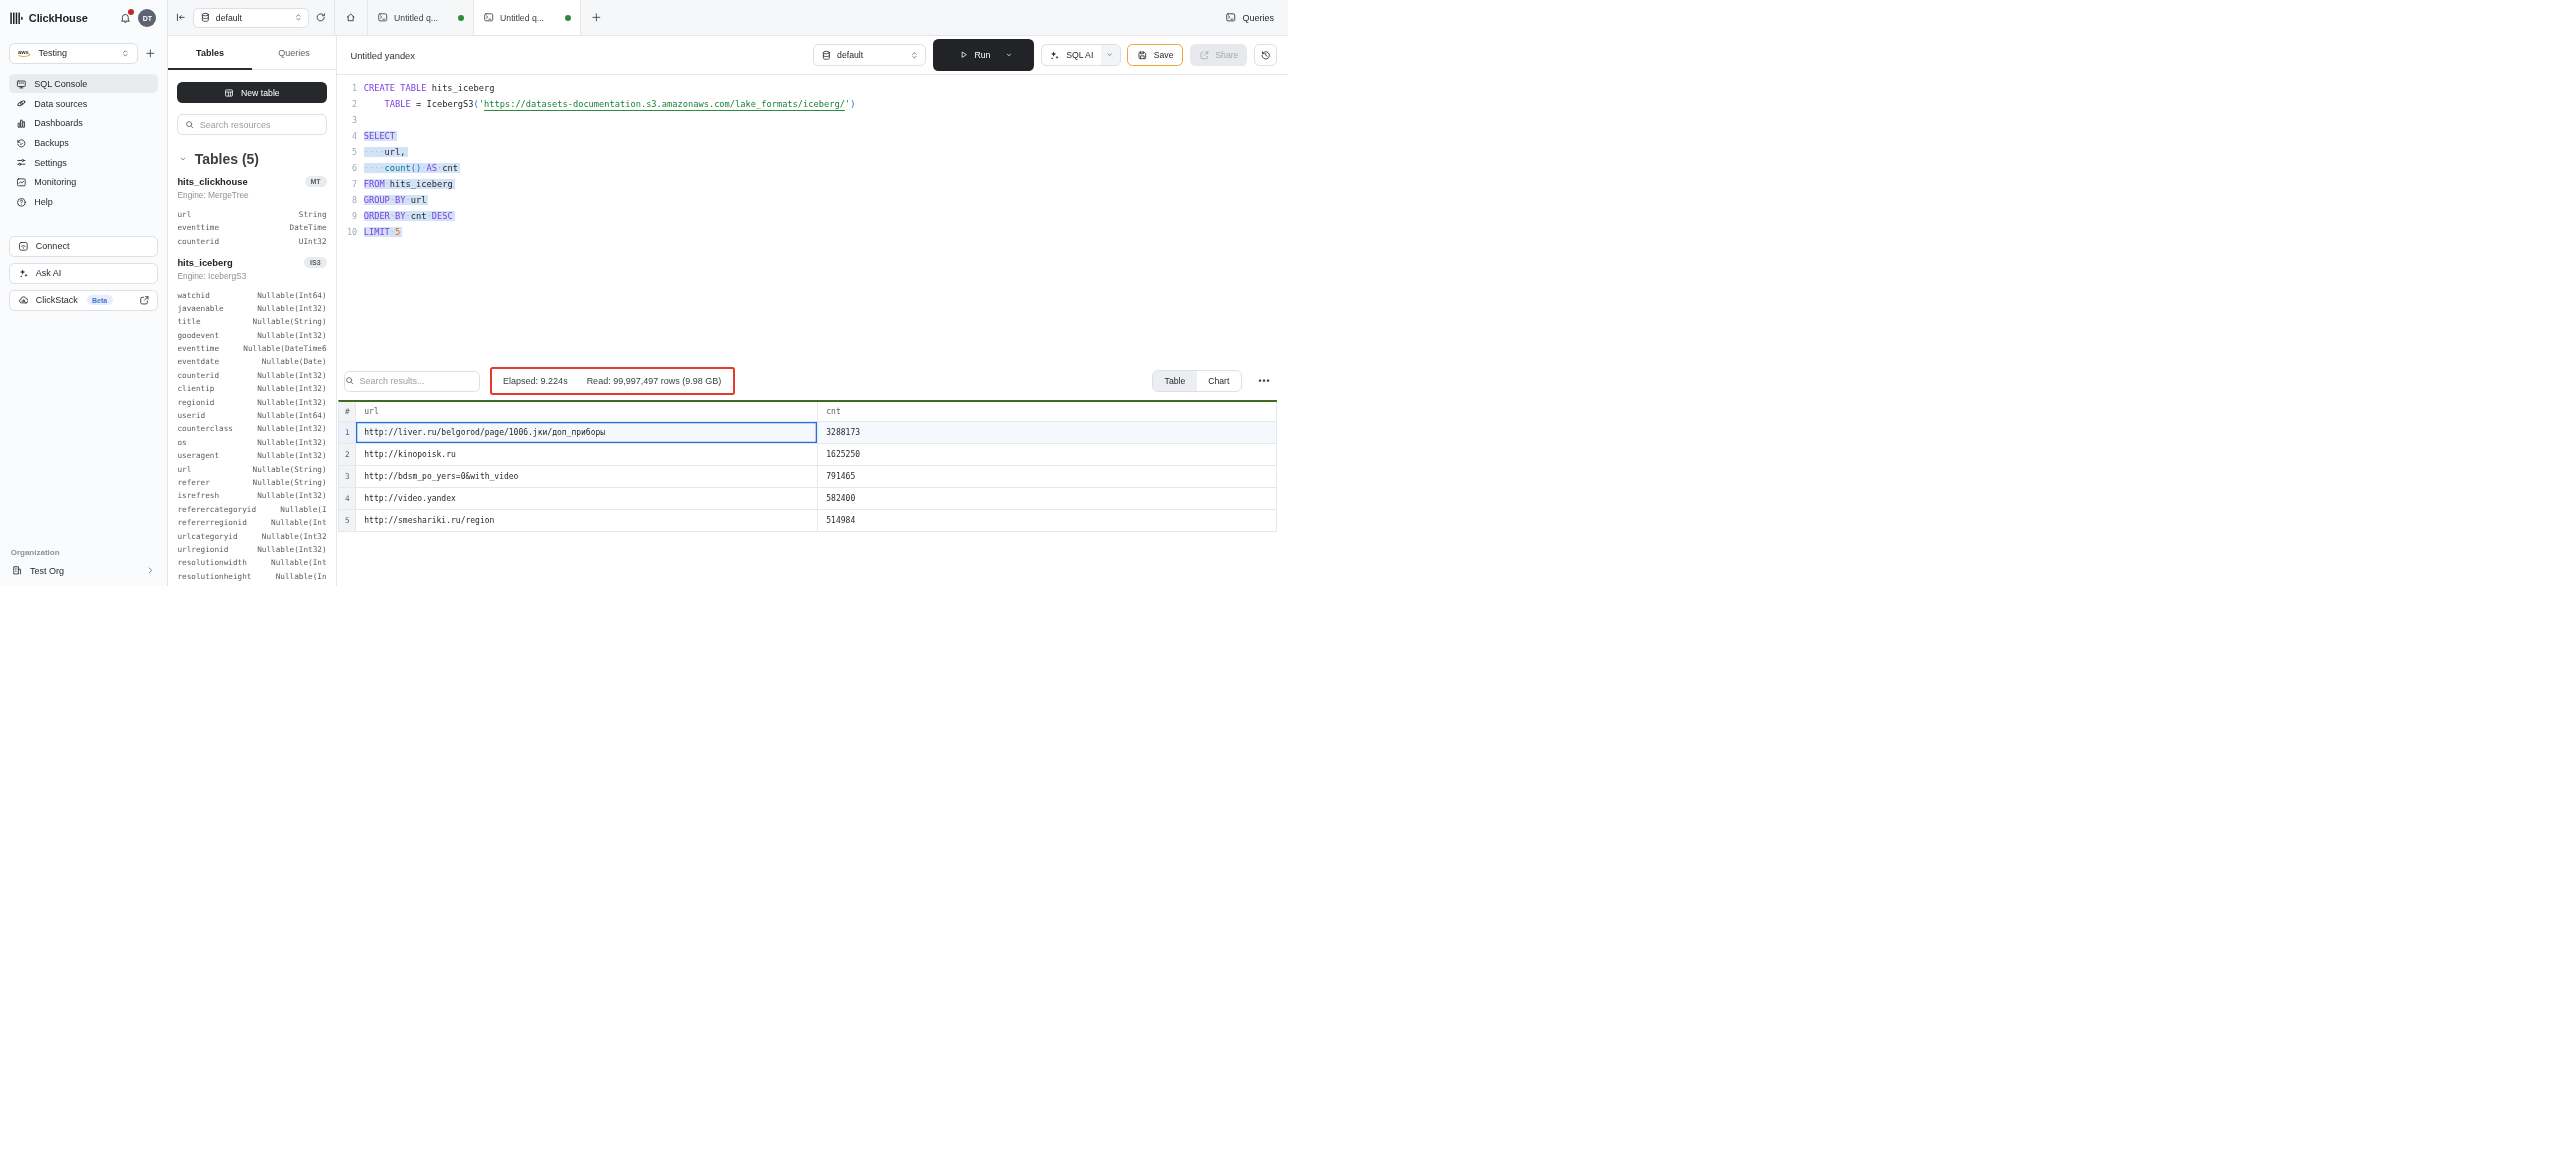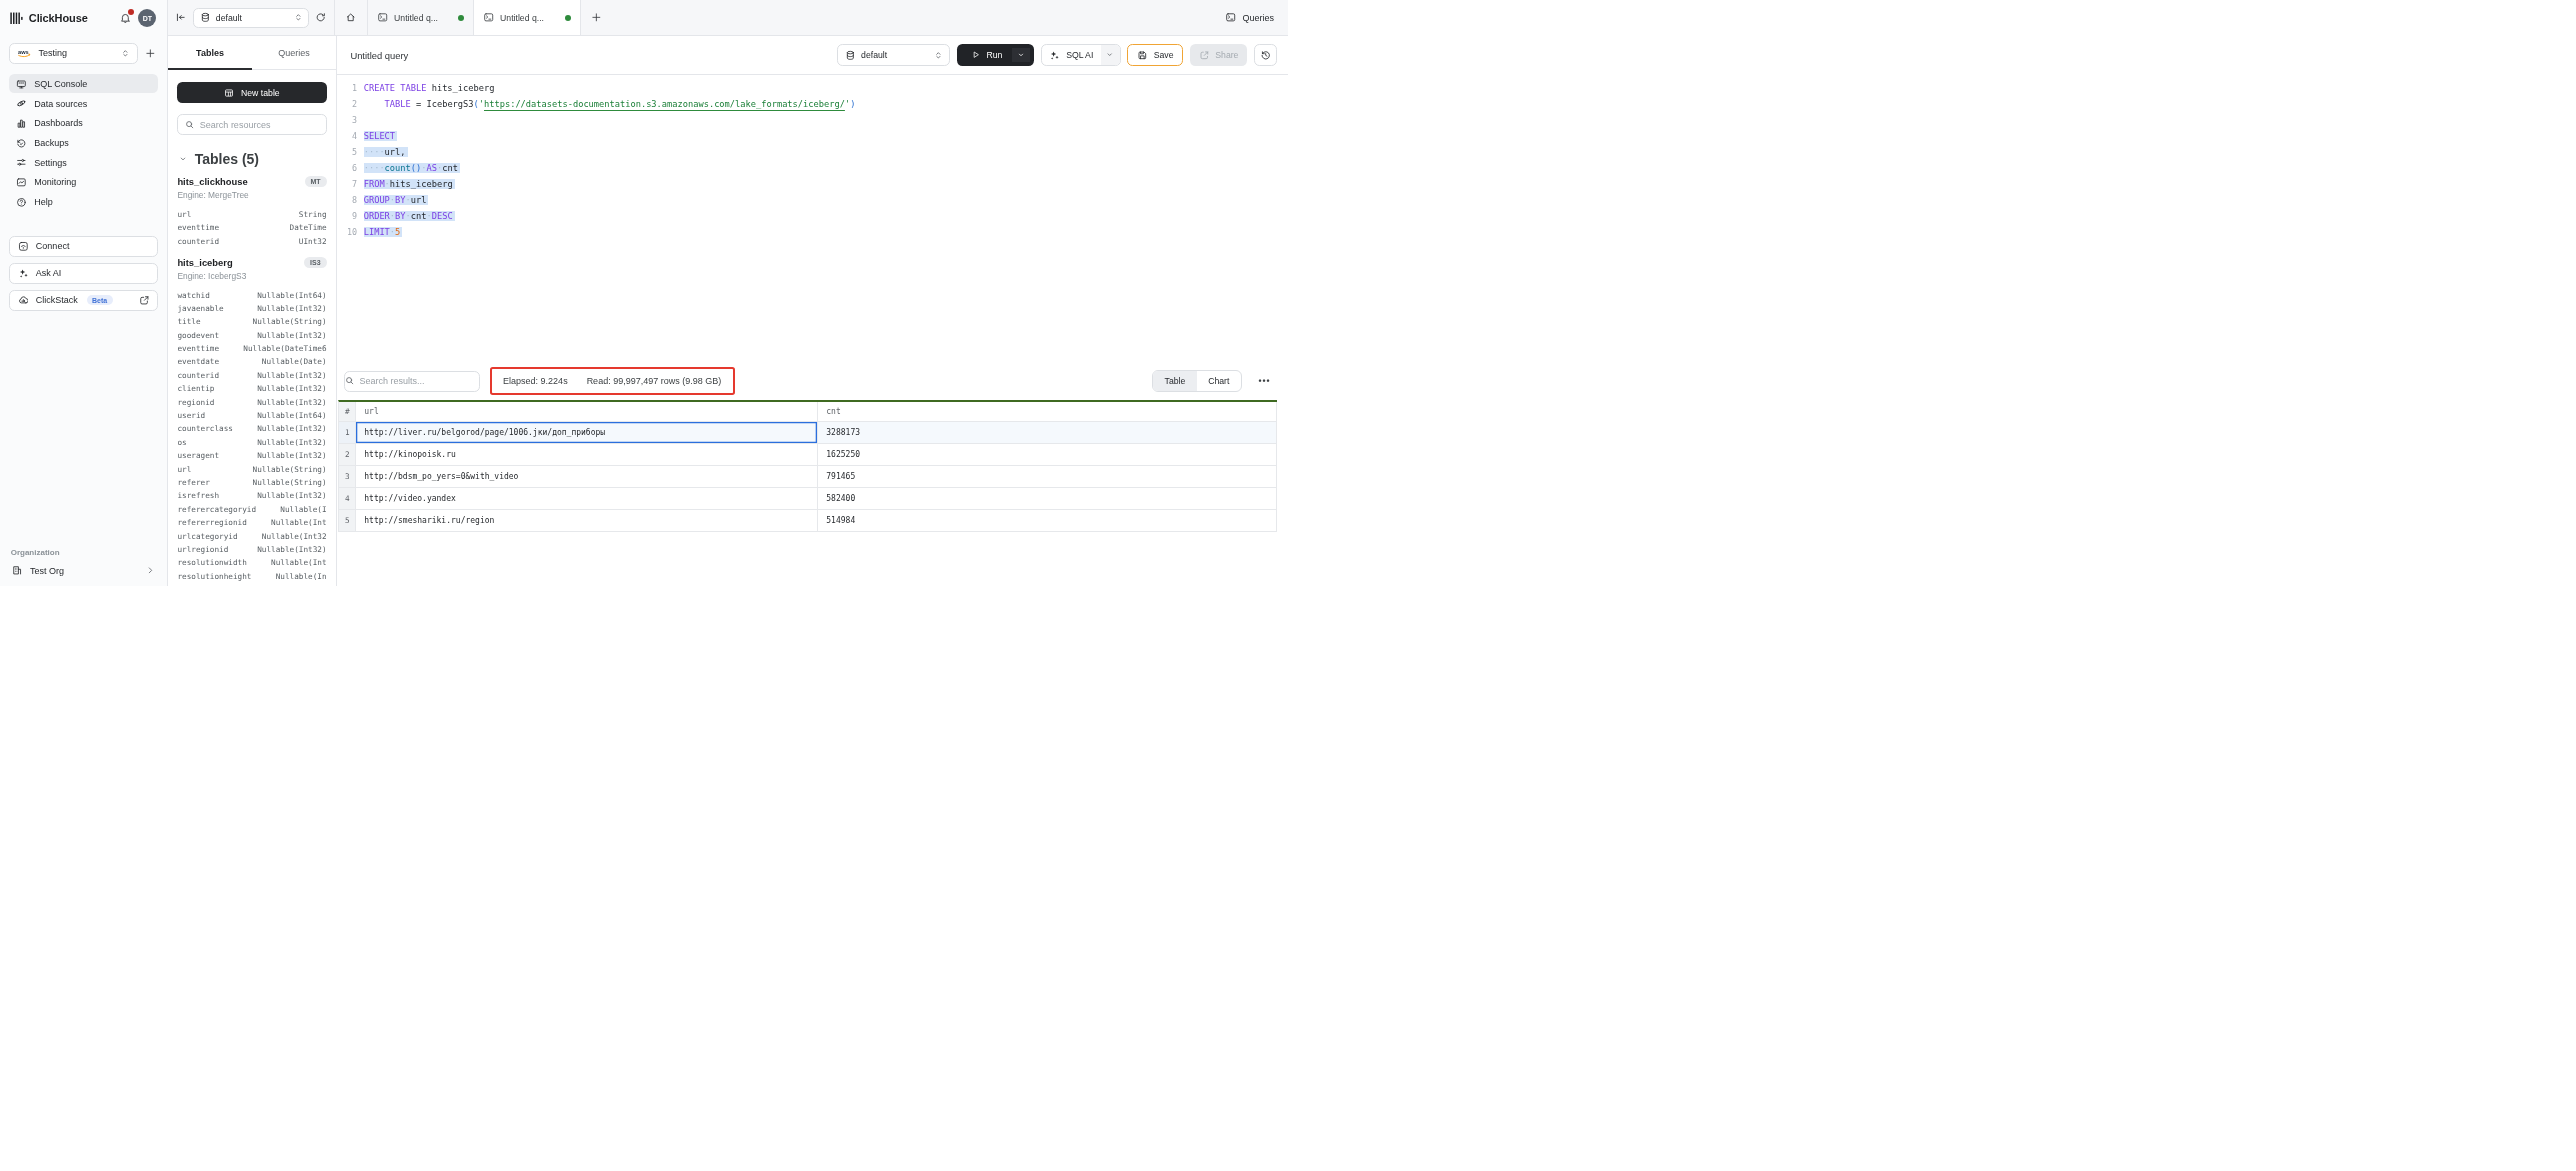--- a/index.html
+++ b/index.html
@@ -91,21 +91,21 @@
   .res-col { display:flex; justify-content:space-between; height:13.4px; line-height:13.4px; white-space:nowrap; overflow:hidden; }
 
   
   .editor-col { flex:1; display:flex; flex-direction:column; min-width:0; background:#fff; }
   .query-toolbar { height:39px; min-height:39px; border-bottom:0.7px solid #e4e6ea; display:flex;
     align-items:center; padding:0 10.7px 0 13.4px; gap:6.7px; }
   .q-title { font-size:9.4px; color:#2f3337; flex:1; }
   .btn { height:21.5px; border-radius:5.4px; border:0.7px solid #dcdfe3; background:#fff;
     display:flex; align-items:center; font-size:8.7px; color:#26292d; }
   .db-btn { width:113px; padding:0 6.7px; gap:5.4px; }
-  .run-btn { background:#212327; border:none; color:#fff; overflow:hidden; padding:4px; }
+  .run-btn { background:#212327; border:none; color:#fff; overflow:hidden; padding:16px; }
   .run-main { display:flex; align-items:center; gap:6px; padding:0 10px; height:100%; font-weight:500; }
   .run-caret { width:18px; height:100%; background:#2d2f34; display:flex; align-items:center; justify-content:center; }
   .sqlai-btn { padding:0 0 0 7.4px; gap:6px; overflow:hidden; }
   .sqlai-caret { height:100%; width:19px; display:flex; align-items:center; justify-content:center;
     background:#f3f4f6; margin-left:1.3px; }
   .save-btn { border:1.3px solid var(--save-orange,#f0a434); padding:0 8.7px; gap:6px; font-weight:500; }
   .share-btn { background:#e7e9ec; border:none; color:#a4aab0; padding:0 8.7px; gap:6px; font-weight:500; }
   .hist-btn { width:23.5px; justify-content:center; }
 
   .editor-body { height:287px; min-height:287px; display:flex; padding-top:4.7px;
@@ -579,21 +579,21 @@
          <span>Nullable(In</span>
                 </div>
               </div>
             </div>
           </div>
       </section>
 
       <section class="editor-col">
 
         <div class="query-toolbar">
-          <span class="q-title">Untitled query</span>
+          <span class="q-title">Untitled yandex</span>
           <div class="btn db-btn">
             <span class="icn">
                 <svg width="10.7" height="10.7" viewBox="0 0 16 16" fill="none" stroke="currentColor" stroke-width="1.25" stroke-linecap="round" stroke-linejoin="round">
                   <ellipse cx="8" cy="3.9" rx="4.5" ry="1.9"></ellipse>
                   <path d="M3.5 3.9v8.2c0 1.1 2 1.9 4.5 1.9s4.5-.8 4.5-1.9V3.9"></path>
                   <path d="M3.5 8c0 1.1 2 1.9 4.5 1.9S12.5 9.1 12.5 8"></path>
                 </svg>
               </span>
             <span>default</span>
             <span class="icn ws-updown">

